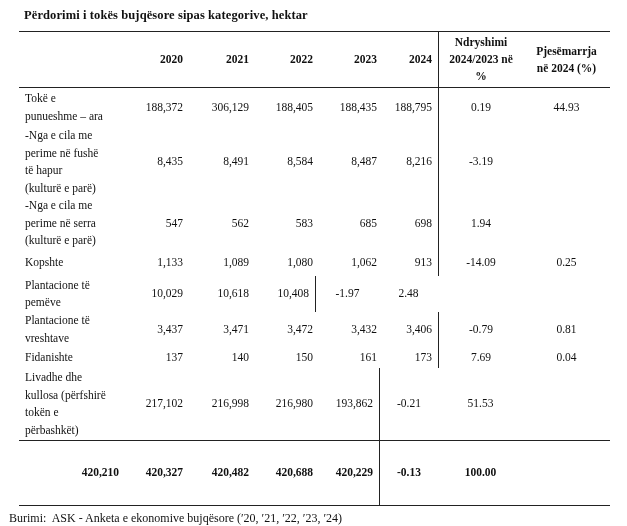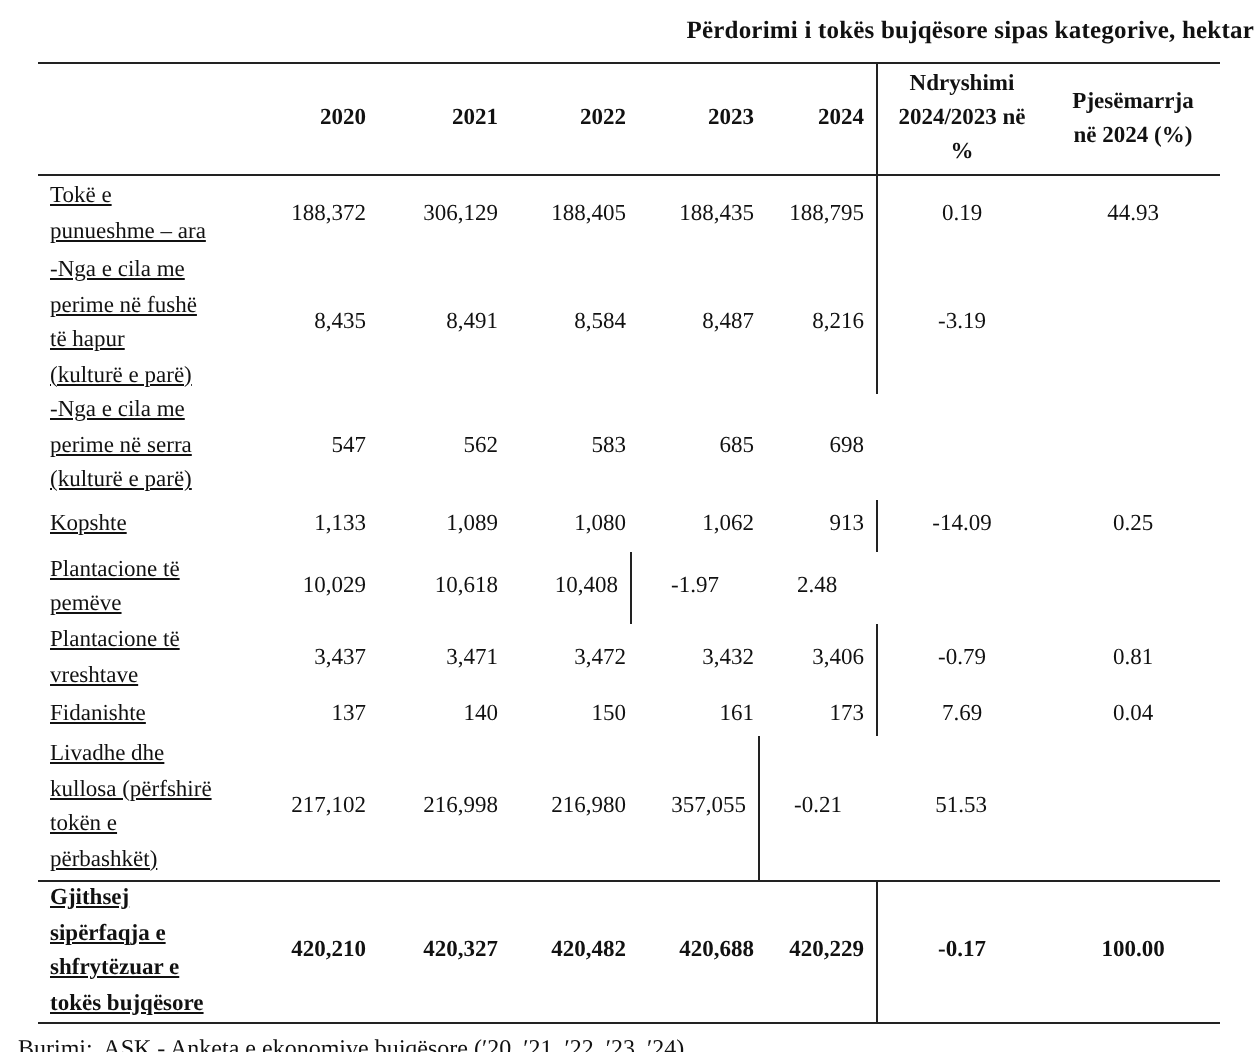--- a/index.html
+++ b/index.html
@@ -1,22 +1,22 @@
 <!DOCTYPE html>
 <html><head>
 <meta charset="utf-8">
 <style>
   html,body{margin:0;padding:0;background:#fff;}
   body{width:627px;height:526px;font-family:"Liberation Serif",serif;color:#111;overflow:hidden;}
   .page{padding-top:8px;}
-  .title{margin-left:0;font-weight:bold;font-size:12.5px;letter-spacing:.1px;text-align:right;}
+  .title{margin-left:24px;font-weight:bold;font-size:12.5px;letter-spacing:.1px;}
   .table{margin-left:19px;margin-top:8px;width:591px;border-top:1.6px solid #222;border-bottom:1.6px solid #222;}
   .row{display:grid;grid-template-columns:102px 64px 66px 64px 64px 59px 85px 87px;}
   .cell{display:flex;align-items:center;font-size:11.5px;line-height:17.5px;}
-  .cell.label{padding-left:6px;white-space:pre-line;text-decoration:underline;}
+  .cell.label{padding-left:6px;white-space:pre-line;}
   .cell.num{justify-content:flex-end;padding-right:2px;text-align:center;}
   .cell.num.y5{padding-right:6px;}
   .cell.mid{justify-content:center;text-align:center;white-space:pre-line;}
   .cell.vline{border-left:1px solid #222;}
   .row.header{min-height:55px;border-bottom:1.4px solid #222;font-weight:bold;}
   .row.header .cell{line-height:17px;}
   .rh1{min-height:39px;} .rh2{min-height:70px;} .rh3{min-height:53px;}
   .rh4{min-height:26px;} .rh5{min-height:36px;} .rh6{min-height:34px;}
   .rh7{min-height:21px;} .rh8{min-height:72px;}
   .row.total{min-height:64px;border-top:1.4px solid #222;font-weight:bold;}
@@ -72,20 +72,21 @@
 
     <div class="row rh3">
       <div class="cell label">-Nga e cila me
 perime në serra
 (kulturë e parë)</div>
       <div class="cell num">547</div>
       <div class="cell num">562</div>
       <div class="cell num">583</div>
       <div class="cell num">685</div>
       <div class="cell num y5">698</div>
+      <div class="cell mid vline">1.94</div>
       <div class="cell mid"></div>
     </div>
 
     <div class="row rh4">
       <div class="cell label">Kopshte</div>
       <div class="cell num">1,133</div>
       <div class="cell num">1,089</div>
       <div class="cell num">1,080</div>
       <div class="cell num">1,062</div>
       <div class="cell num y5">913</div>
@@ -127,35 +128,31 @@
     </div>
 
     <div class="row rh8">
       <div class="cell label">Livadhe dhe
 kullosa (përfshirë
 tokën e
 përbashkët)</div>
       <div class="cell num">217,102</div>
       <div class="cell num">216,998</div>
       <div class="cell num">216,980</div>
-      <div class="cell num y5">357,055</div>
+      <div class="cell num y5">193,862</div>
       <div class="cell mid vline">-0.21</div>
       <div class="cell mid">51.53</div>
     </div>
 
     <div class="row total">
-      <div class="cell label">Gjithsej
-sipërfaqja e
-shfrytëzuar e
-tokës bujqësore</div>
       <div class="cell num">420,210</div>
       <div class="cell num">420,327</div>
       <div class="cell num">420,482</div>
       <div class="cell num">420,688</div>
       <div class="cell num y5">420,229</div>
-      <div class="cell mid vline">-0.17</div>
+      <div class="cell mid vline">-0.13</div>
       <div class="cell mid">100.00</div>
     </div>
 
   </div>
 
   <div class="source">Burimi:  ASK - Anketa e ekonomive bujqësore (′20, ′21, ′22, ′23, ′24)</div>
 </div>
 
 </body></html>

